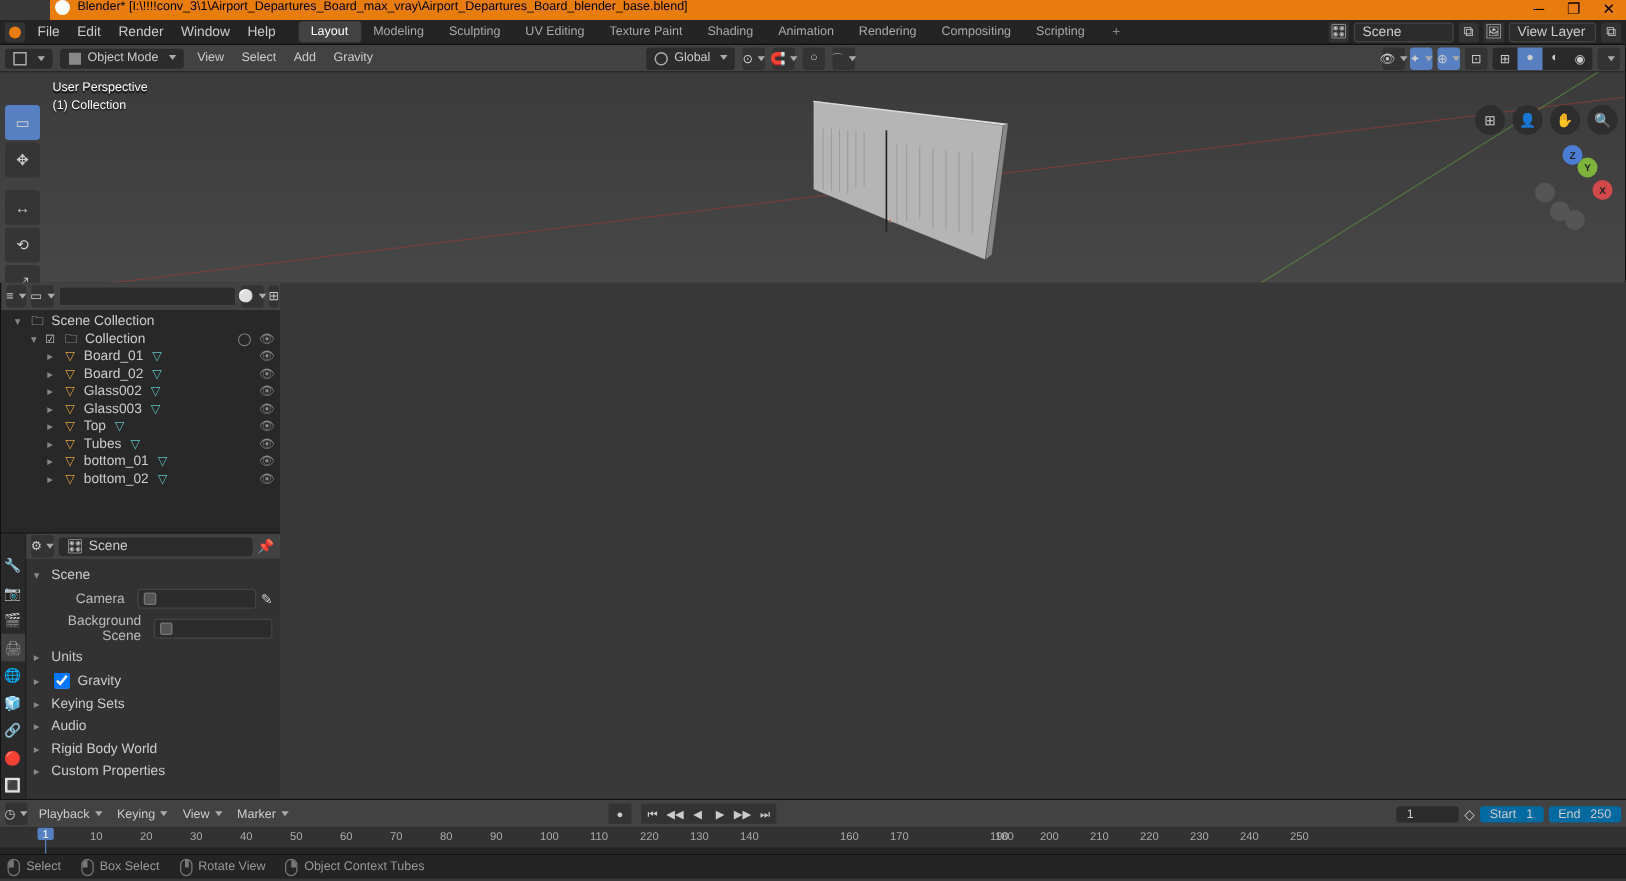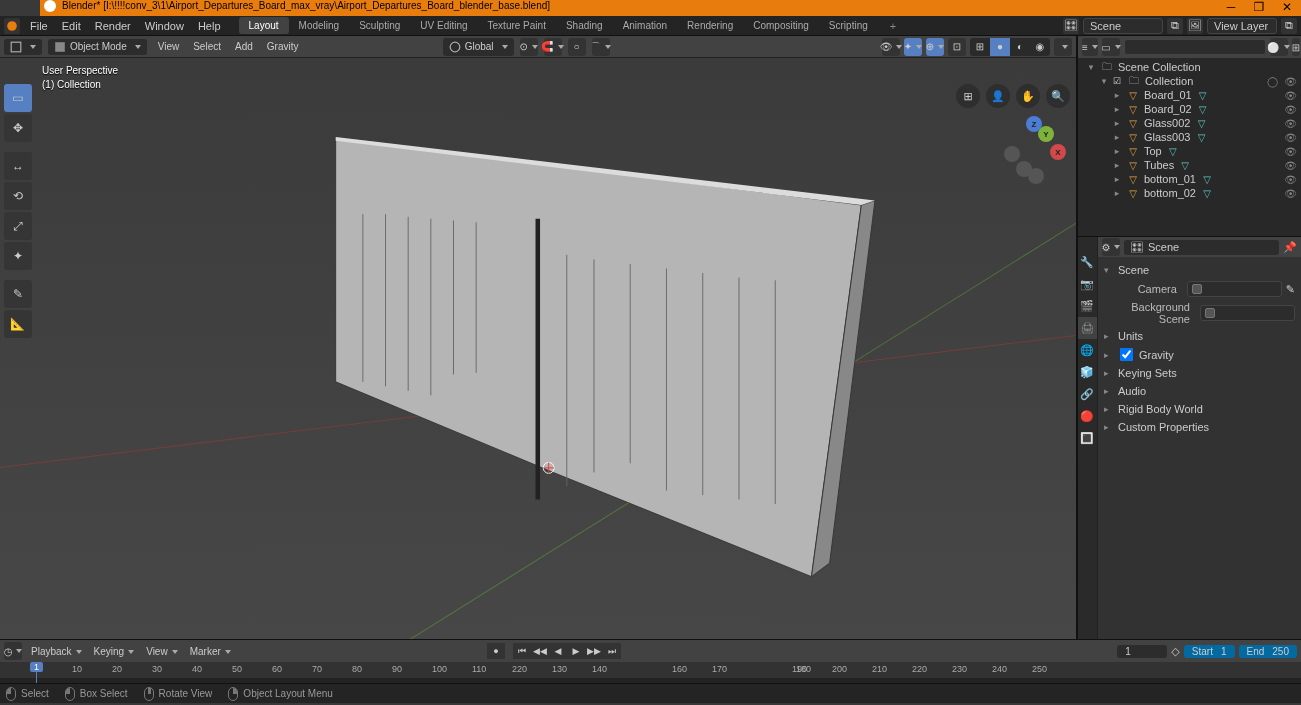--- a/index.html
+++ b/index.html
@@ -17,21 +17,21 @@
 .top-menu .file-menus span { padding: 2px 6px; color: #ccc; }
 .top-menu .workspaces { display: flex; gap: 0; margin-left: 8px; }
 .top-menu .workspaces span { padding: 3px 10px; font-size: 10px; color: #aaa; }
 .top-menu .workspaces span.active { background: #424242; border-radius: 3px; color: #fff; }
 .top-menu .right { margin-left: auto; display: flex; align-items: center; gap: 4px; }
 .top-menu .scene-field { background: #2c2c2c; border: 1px solid #444; border-radius: 3px; padding: 1px 6px; min-width: 80px; }
 .top-menu .layer-field { background: #2c2c2c; border: 1px solid #444; border-radius: 3px; padding: 1px 6px; min-width: 70px; }
 .top-menu .icon-sq { width: 16px; height: 16px; background: #333; border-radius: 2px; display:flex; align-items:center; justify-content:center;}
 
 
-.main { display: flex; height: 603px; }
+.main { display: flex; height: 603px; flex-direction: column; }
 .viewport-area { flex: 1; position: relative; background: #393939; border-right: 1px solid #111; }
 .viewport-header { height: 22px; background: #424242; display: flex; align-items: center; padding: 0 4px; gap: 6px; border-bottom: 1px solid #222; }
 .viewport-header .dropdown { background: #2c2c2c; border-radius: 3px; padding: 2px 6px; font-size: 10px; display: flex; align-items: center; gap: 4px; }
 .viewport-header .menu-items { display: flex; gap: 4px; }
 .viewport-header .menu-items span { padding: 2px 5px; color: #ccc; font-size: 10px; }
 .viewport-header .center-tools { margin: 0 auto; display: flex; gap: 6px; }
 .viewport-header .right-tools { margin-left: auto; display: flex; gap: 4px; align-items: center; }
 .icon-btn { width: 18px; height: 18px; background: #333; border-radius: 3px; display: flex; align-items: center; justify-content: center; font-size: 10px; }
 .icon-btn.active { background: #5680c2; }
 .shading-group { display: flex; background: #2a2a2a; border-radius: 3px; }
@@ -560,15 +560,15 @@
   <div class="item">
       <span class="mouse-icon left"></span>
       <span>Box Select</span>
     </div>
   <div class="item">
       <span class="mouse-icon mid"></span>
       <span>Rotate View</span>
     </div>
   <div class="item">
       <span class="mouse-icon rig"></span>
-      <span>Object Layout Menu</span>
+      <span>Object Context Tubes</span>
     </div>
 </div>
 
 </body></html>

